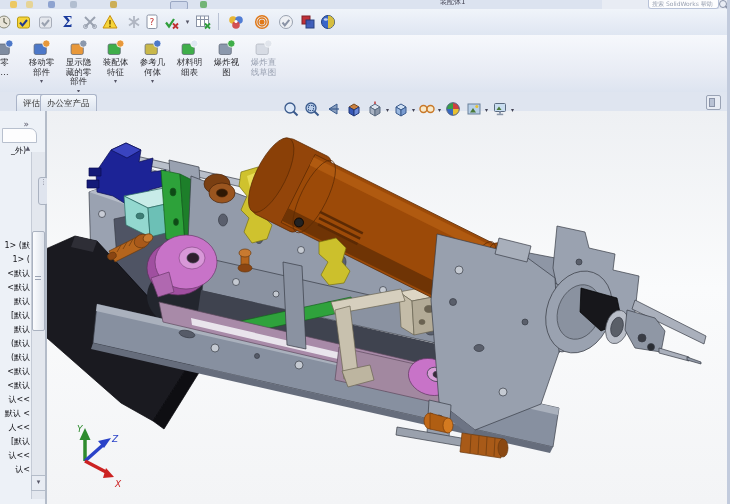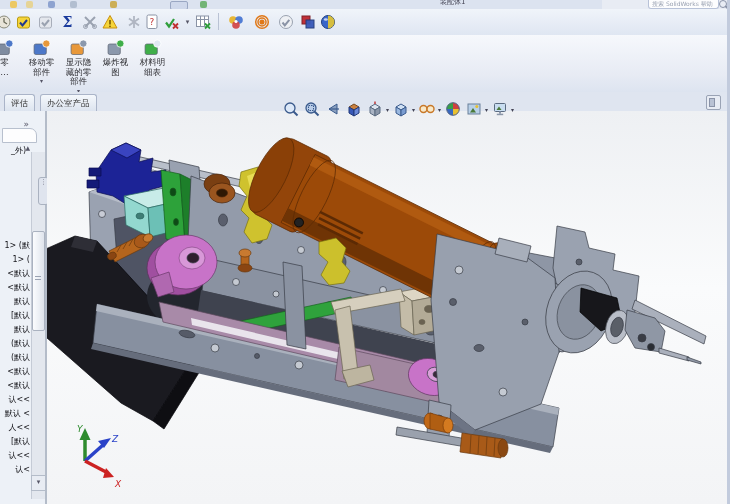--- a/index.html
+++ b/index.html
@@ -213,38 +213,64 @@
         <rect x="3.5" y="8" width="14" height="12" rx="2" fill="#e8983a" stroke="#5a6270" stroke-width="0.8"></rect>
         <circle cx="17.5" cy="7.5" r="4.2" fill="#8b98ac" stroke="#ffffff" stroke-width="0.9"></circle>
       </svg>
       <div class="rline">显示隐</div>
       <div class="rline">藏的零</div>
       <div class="rline">部件</div>
       <div class="rdrop">▾</div>
     </div>
     <div class="rbtn">
       <svg viewBox="0 0 24 24" class="ricon">
+        <rect x="3.5" y="8" width="14" height="12" rx="2" fill="#3fae49" stroke="#5a6270" stroke-width="0.8"></rect>
+        <circle cx="17.5" cy="7.5" r="4.2" fill="#e8983a" stroke="#ffffff" stroke-width="0.9"></circle>
+      </svg>
+      <div class="rline">装配体</div>
+      <div class="rline">特征</div>
+      <div class="rdrop">▾</div>
+    </div>
+    <div class="rbtn">
+      <svg viewBox="0 0 24 24" class="ricon">
+        <rect x="3.5" y="8" width="14" height="12" rx="2" fill="#c9b84a" stroke="#5a6270" stroke-width="0.8"></rect>
+        <circle cx="17.5" cy="7.5" r="4.2" fill="#4d78c8" stroke="#ffffff" stroke-width="0.9"></circle>
+      </svg>
+      <div class="rline">参考几</div>
+      <div class="rline">何体</div>
+      <div class="rdrop">▾</div>
+    </div>
+    <div class="rbtn">
+      <svg viewBox="0 0 24 24" class="ricon">
+        <rect x="3.5" y="8" width="14" height="12" rx="2" fill="#3fae49" stroke="#5a6270" stroke-width="0.8"></rect>
+        <circle cx="17.5" cy="7.5" r="4.2" fill="#dfe8f2" stroke="#ffffff" stroke-width="0.9"></circle>
+      </svg>
+      <div class="rline">材料明</div>
+      <div class="rline">细表</div>
+    </div>
+    <div class="rbtn">
+      <svg viewBox="0 0 24 24" class="ricon">
         <rect x="3.5" y="8" width="14" height="12" rx="2" fill="#8b98ac" stroke="#5a6270" stroke-width="0.8"></rect>
         <circle cx="17.5" cy="7.5" r="4.2" fill="#3fae49" stroke="#ffffff" stroke-width="0.9"></circle>
       </svg>
       <div class="rline">爆炸视</div>
       <div class="rline">图</div>
     </div>
-    <div class="rbtn">
-      <svg viewBox="0 0 24 24" class="ricon">
-        <rect x="3.5" y="8" width="14" height="12" rx="2" fill="#3fae49" stroke="#5a6270" stroke-width="0.8"></rect>
-        <circle cx="17.5" cy="7.5" r="4.2" fill="#dfe8f2" stroke="#ffffff" stroke-width="0.9"></circle>
-      </svg>
-      <div class="rline">材料明</div>
-      <div class="rline">细表</div>
+    <div class="rbtn disabled">
+      <svg viewBox="0 0 24 24" class="ricon">
+        <rect x="3.5" y="8" width="14" height="12" rx="2" fill="#b9c0cc" stroke="#5a6270" stroke-width="0.8"></rect>
+        <circle cx="17.5" cy="7.5" r="4.2" fill="#cdd3dd" stroke="#ffffff" stroke-width="0.9"></circle>
+      </svg>
+      <div class="rline">爆炸直</div>
+      <div class="rline">线草图</div>
     </div>
   </div>
 
 <div id="tabrow" class="abs">
-  <span class="cmtab" style="left:4px">评估</span>
+  <span class="cmtab" style="left:16px">评估</span>
   <span class="cmtab" style="left:40px">办公室产品</span>
   <span id="collapseicon"></span>
 </div>
 
 <div id="leftpanel" class="abs">
   <span id="treechevron">»</span>
   <span id="treehead"></span>
   <span id="treeroot">_外)</span>
   <span id="treerootcaret">▲</span>
   <div>

